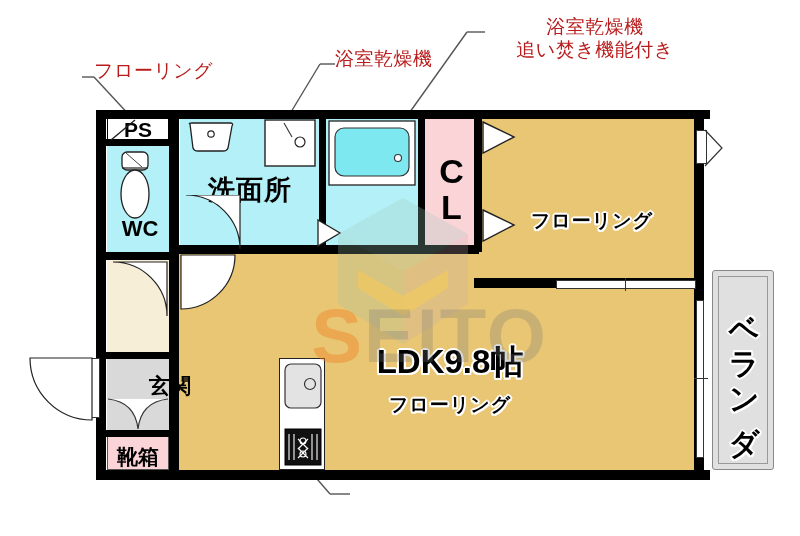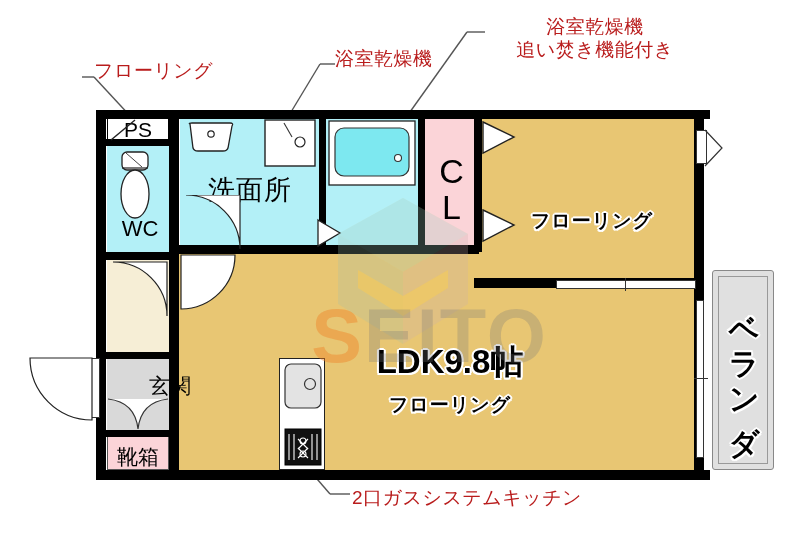--- a/index.html
+++ b/index.html
@@ -25,42 +25,41 @@
 
   
   .roomlabel{
     position:absolute;text-align:center;white-space:pre;
     color:#000;font-weight:700;
     text-shadow:
       2px 0 0 #fff,-2px 0 0 #fff,0 2px 0 #fff,0 -2px 0 #fff,
       1.5px 1.5px 0 #fff,-1.5px 1.5px 0 #fff,1.5px -1.5px 0 #fff,-1.5px -1.5px 0 #fff;
   }
   .plain{
-    position:absolute;text-align:center;white-space:pre;color:#000;font-weight:400;
+    position:absolute;text-align:center;white-space:pre;color:#000;font-weight:700;
   }
   .vert{writing-mode:vertical-rl;text-orientation:upright;}
 
   
   #wm{position:absolute;left:0;top:0;width:800px;height:536px;pointer-events:none;}
   #wmtext{
     position:absolute;left:258px;top:292px;width:290px;text-align:right;
     font-size:76px;font-weight:700;letter-spacing:2px;
     color:rgba(120,120,120,0.28);
   }
 </style>
 </head>
 <body>
 
 <div id="stage">
 
   <div class="callout" style="left:94px;top:60px;">フローリング</div>
   <div class="callout" style="left:335px;top:48px;">浴室乾燥機</div>
   <div class="callout center" style="left:488px;top:16px;width:214px;">浴室乾燥機</div>
   <div class="callout center" style="left:488px;top:39px;width:214px;">追い焚き機能付き</div>
-  <div class="callout" style="left:352px;top:487px;">2口ガスシステムキッチン</div>
 
   <svg class="abs" style="left:0;top:0;width:800px;height:536px;">
     <g stroke="#555" stroke-width="1.4" fill="none">
       <path d="M94,77 L82,77"></path>
       <path d="M94,77 L132,118"></path>
       <path d="M335,64 L320,64"></path>
       <path d="M320,64 L285,122"></path>
       <path d="M485,32 L467,32"></path>
       <path d="M467,32 L390,140"></path>
       <path d="M350,494 L330,494"></path>

